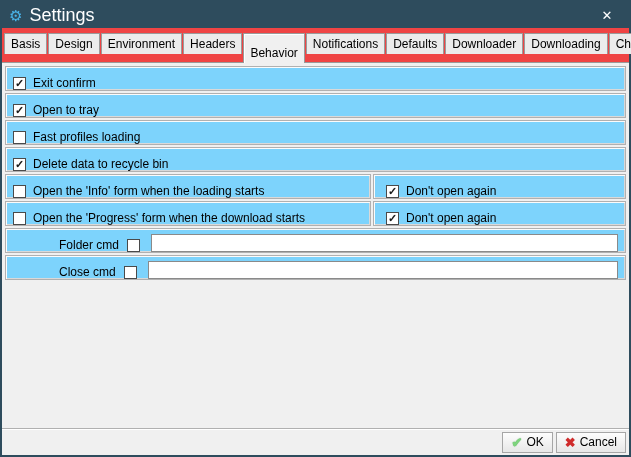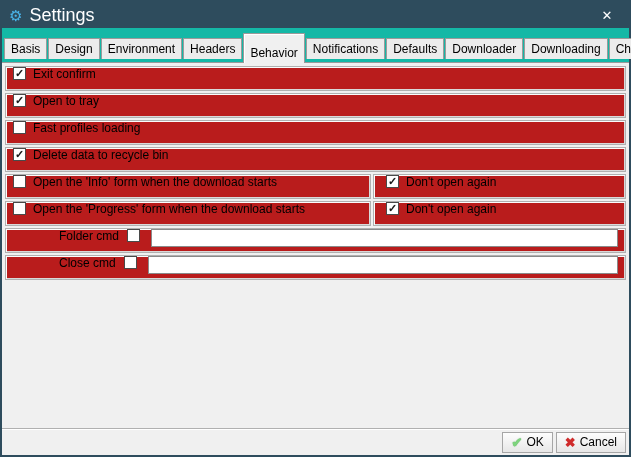--- a/index.html
+++ b/index.html
@@ -28,23 +28,23 @@
   .title-text { font-size: 18px; }
   .close-btn {
     margin-left: auto;
     width: 30px; height: 26px;
     display: flex; align-items: center; justify-content: center;
     color: #fff; font-size: 13px; cursor: default;
   }
   
   .tabstrip {
     flex: 0 0 25px;
-    display: flex; align-items: center;
+    display: flex; align-items: flex-start;
     padding: 4px 2px 0 2px;
-    background: #14b8a6;
+    background: #ef4444;
     border-bottom: 1px solid #9a9a9a;
   }
   .tab {
     border: 1px solid #9a9a9a;
     border-bottom: none;
     background: #ececec;
     padding: 3px 6px;
     margin-right: 1px;
     position: relative;
     top: 1px;
@@ -60,23 +60,23 @@
   .content {
     flex: 1;
     padding: 3px;
     display: flex; flex-direction: column;
     gap: 2px;
     overflow: hidden;
   }
   .panel {
     border: 1px solid #b0b0b0;
     box-shadow: inset 1px 1px 0 #fbfbfb, inset -1px -1px 0 #d9d9d9;
-    background: #b91c1c;
+    background: #7dd3fc;
     min-height: 25px;
-    display: flex; align-items: flex-start;
+    display: flex; align-items: flex-end;
     padding: 0 7px;
   }
   .split { display: flex; gap: 2px; }
   .split .panel.wide { flex: 0 0 366px; }
   .split .panel.rest { flex: 1; padding-left: 12px; }
   .split3 { display: flex; gap: 2px; }
   .split3 .panel { flex: 1; }
   .cb {
     width: 13px; height: 13px;
     background: #fff;
@@ -163,21 +163,21 @@
     </div>
 
     <div class="panel">
       <span class="cb checked"></span>
       <span class="lbl">Delete data to recycle bin</span>
     </div>
 
     <div class="split">
       <div class="panel wide">
         <span class="cb"></span>
-        <span class="lbl">Open the 'Info' form when the download starts</span>
+        <span class="lbl">Open the 'Info' form when the loading starts</span>
       </div>
       <div class="panel rest">
         <span class="cb checked"></span>
         <span class="lbl">Don't open again</span>
       </div>
     </div>
 
     <div class="split">
       <div class="panel wide">
         <span class="cb"></span>

